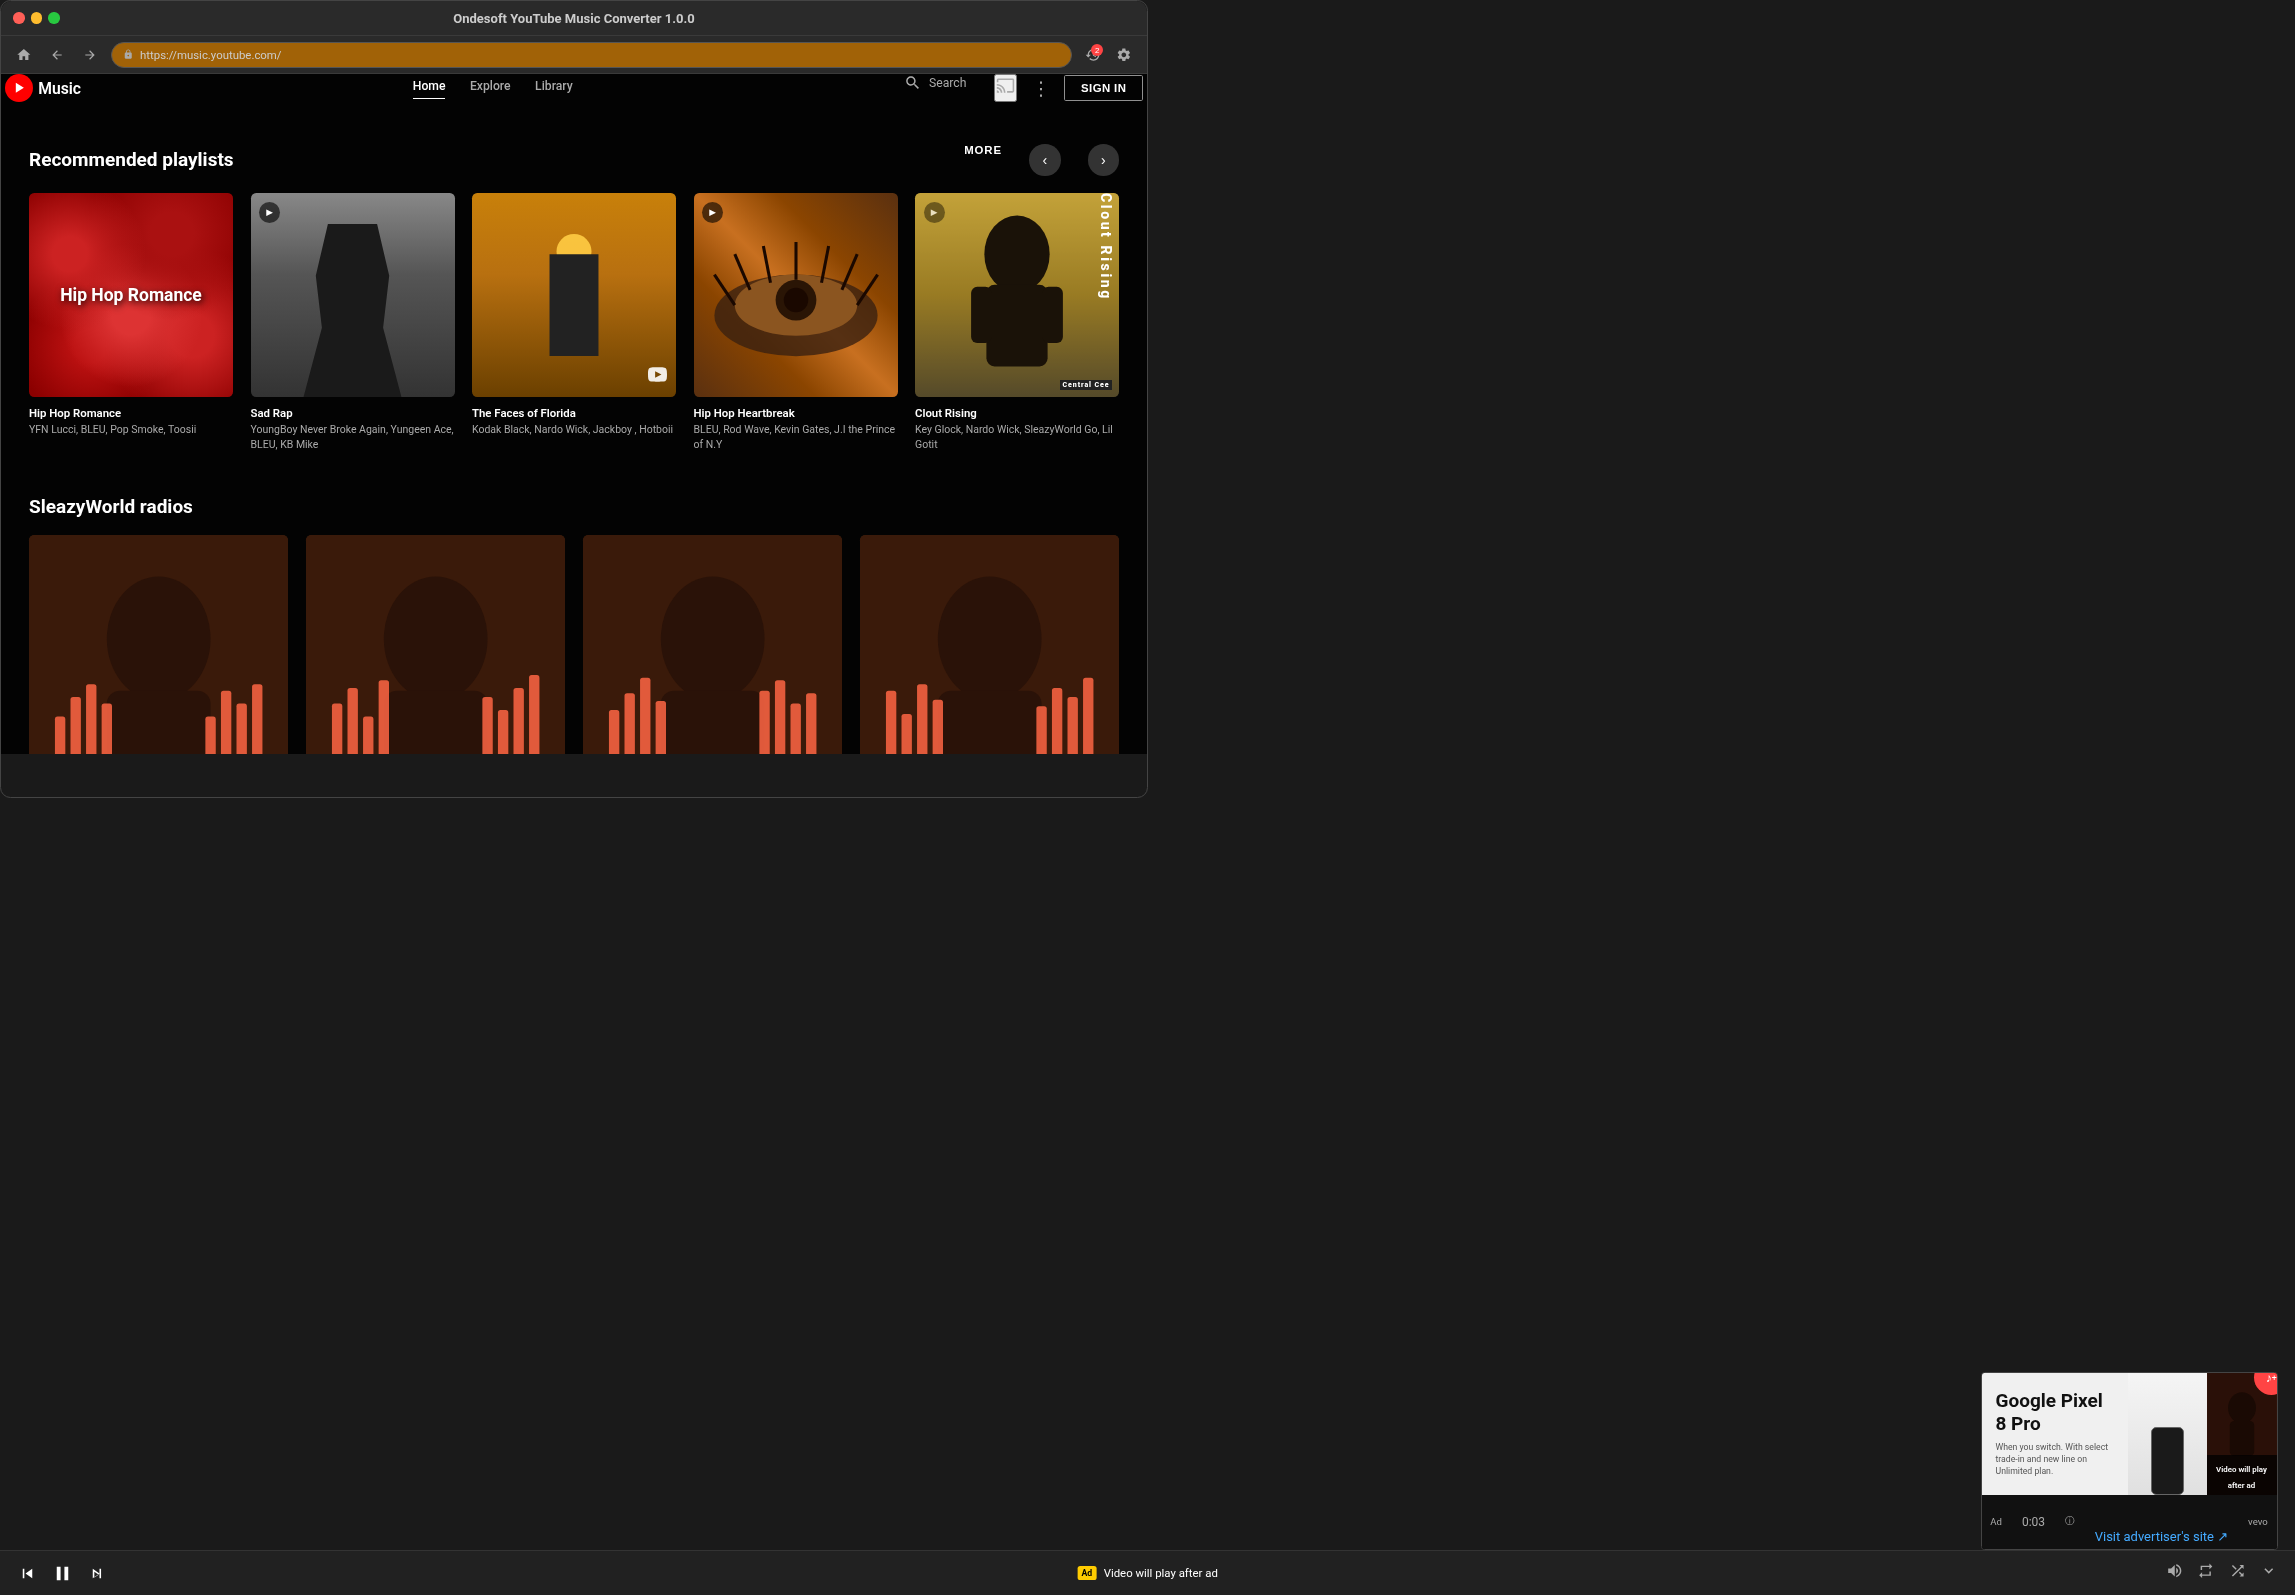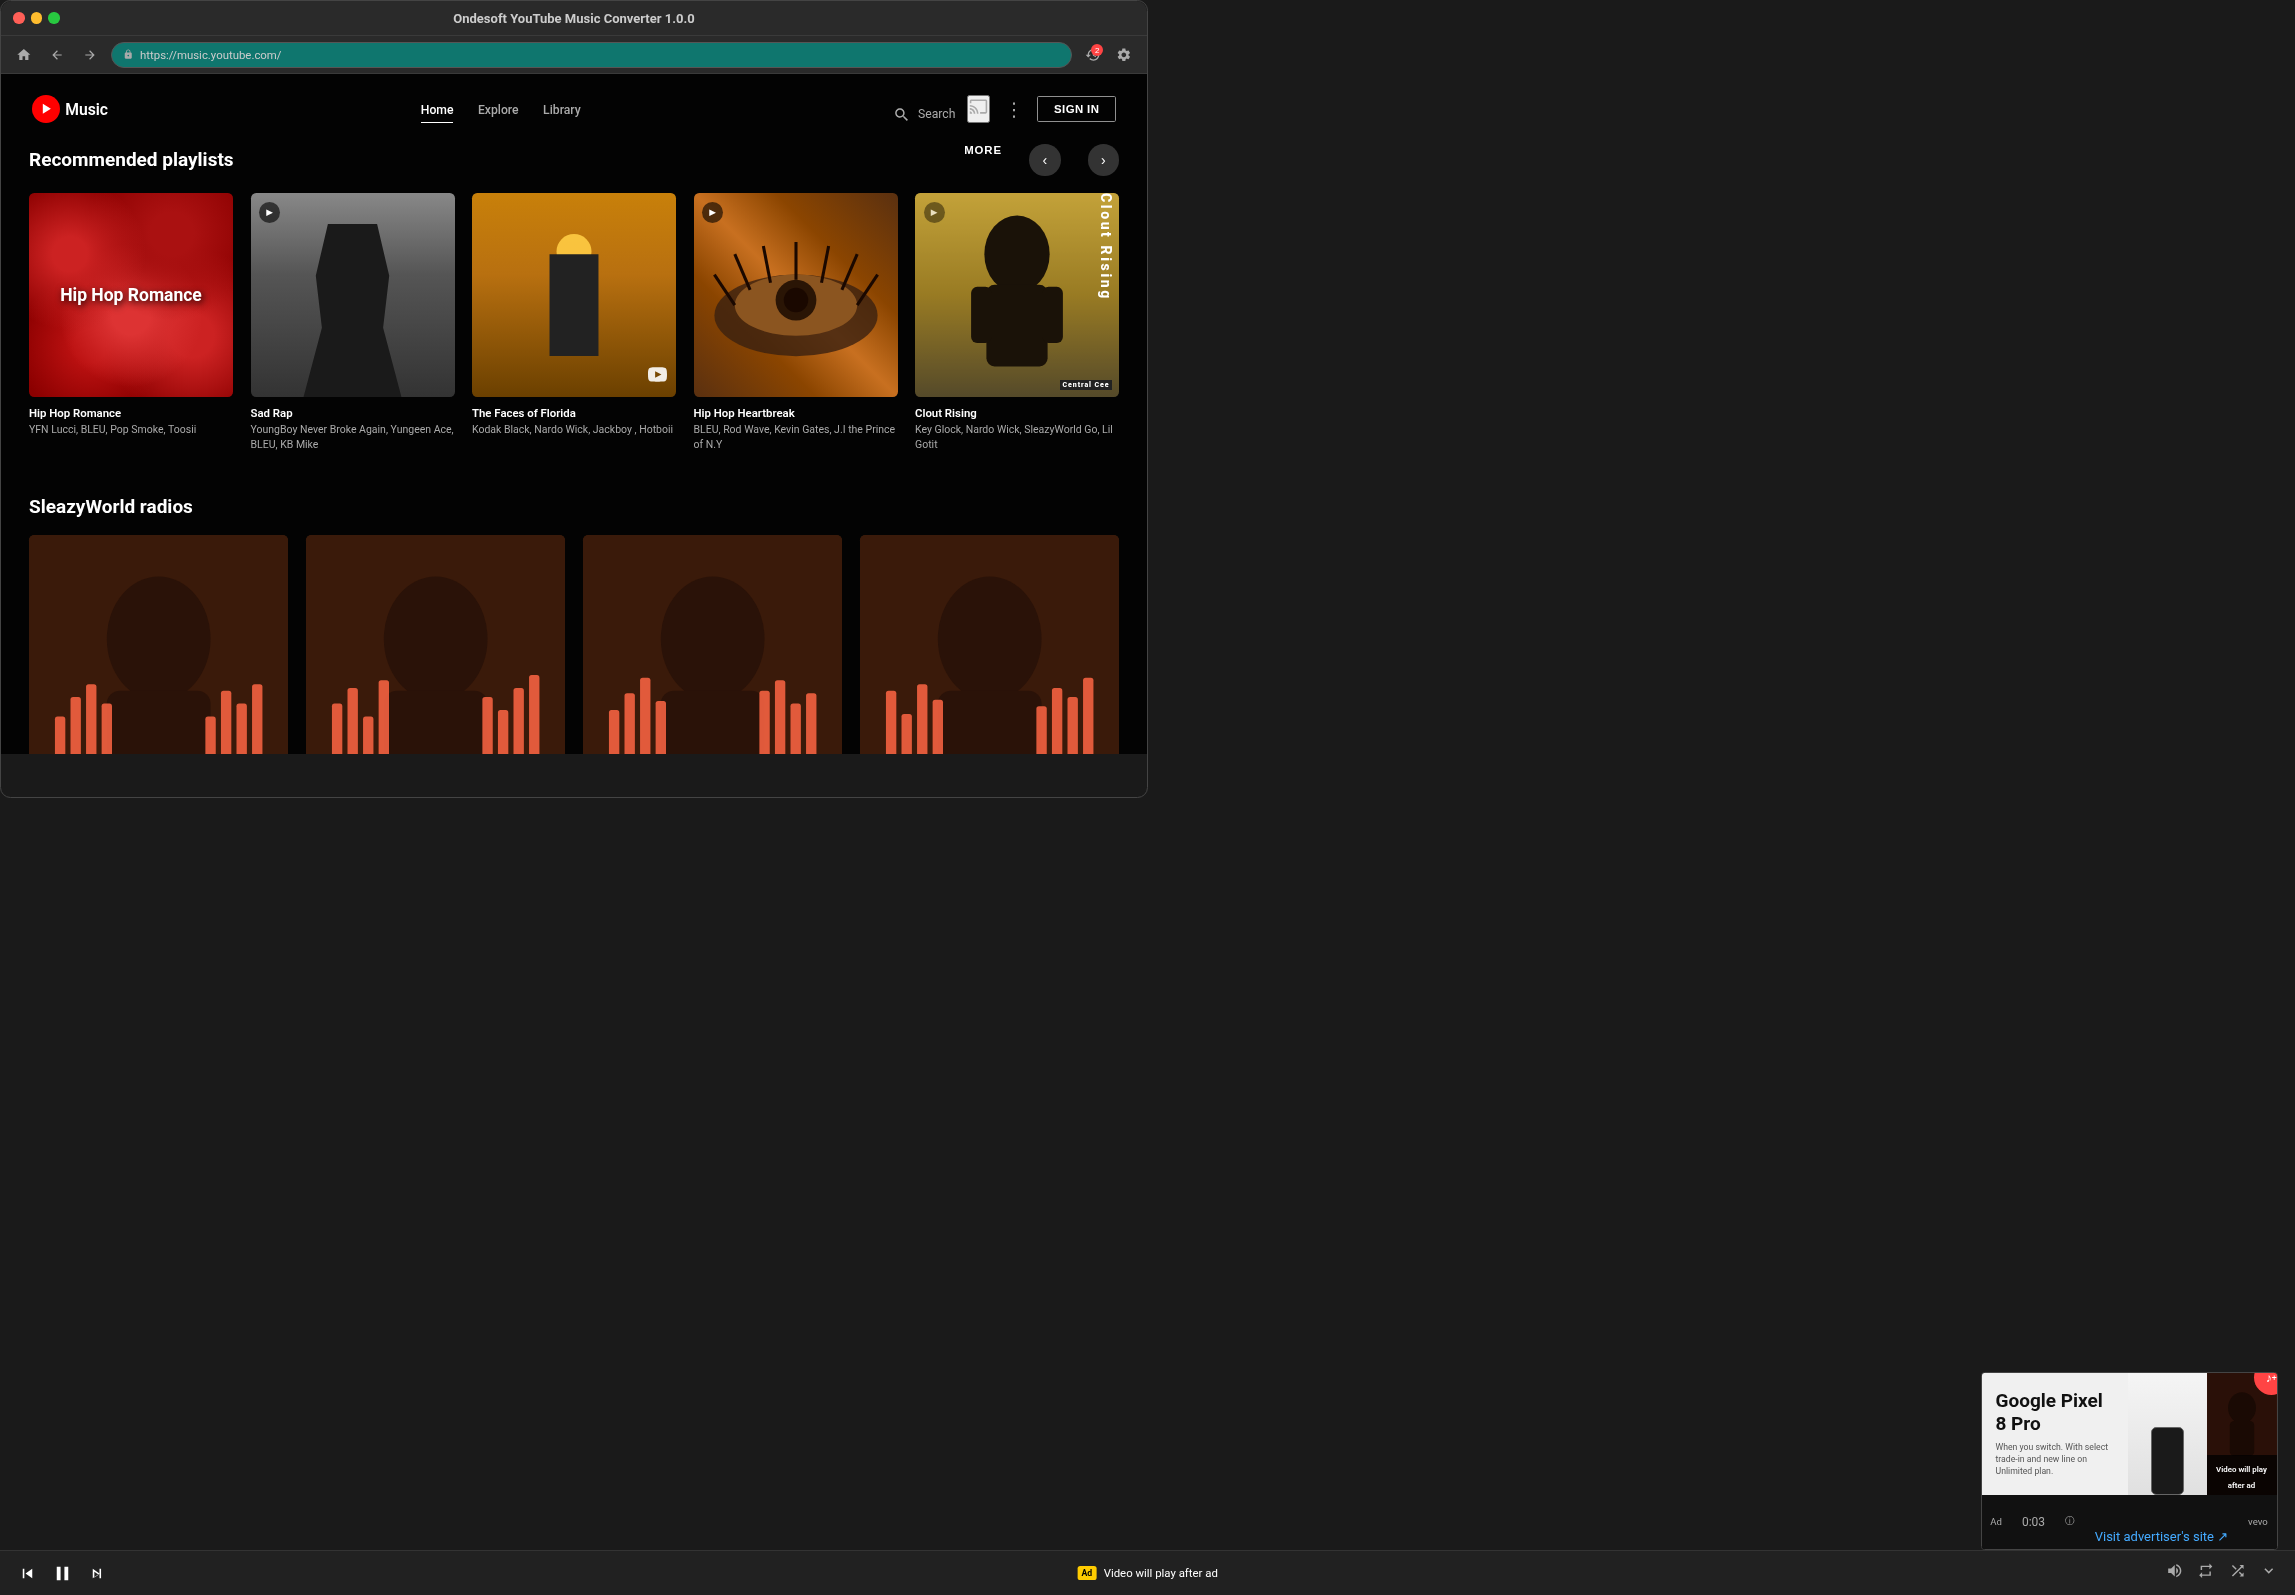--- a/index.html
+++ b/index.html
@@ -67,21 +67,21 @@
       cursor: pointer;
       display: flex;
       align-items: center;
       justify-content: center;
       font-size: 14px;
       border-radius: 3.5px;
     }
     .address-bar {
       flex: 1;
       height: 26px;
-      background: #0f766e;
+      background: #a16207;
       border: 0.9px solid #555;
       border-radius: 13px;
       display: flex;
       align-items: center;
       padding: 0 10.5px;
       gap: 7px;
       color: #aaa;
       font-size: 11.4px;
     }
     .toolbar-right {
@@ -116,23 +116,23 @@
       display: flex;
       align-items: center;
       justify-content: center;
     }
 
     
     .yt-header {
       background: #030303;
       height: 49px;
       display: flex;
-      align-items: flex-end;
-      padding: 0 31px;
-      gap: 12px;
+      align-items: flex-start;
+      padding: 0 4px;
+      gap: 28px;
     }
     .yt-logo {
       display: flex;
       align-items: center;
       gap: 5.2px;
       color: white;
       font-size: 15.7px;
       font-weight: 600;
     }
     .yt-logo-icon {

